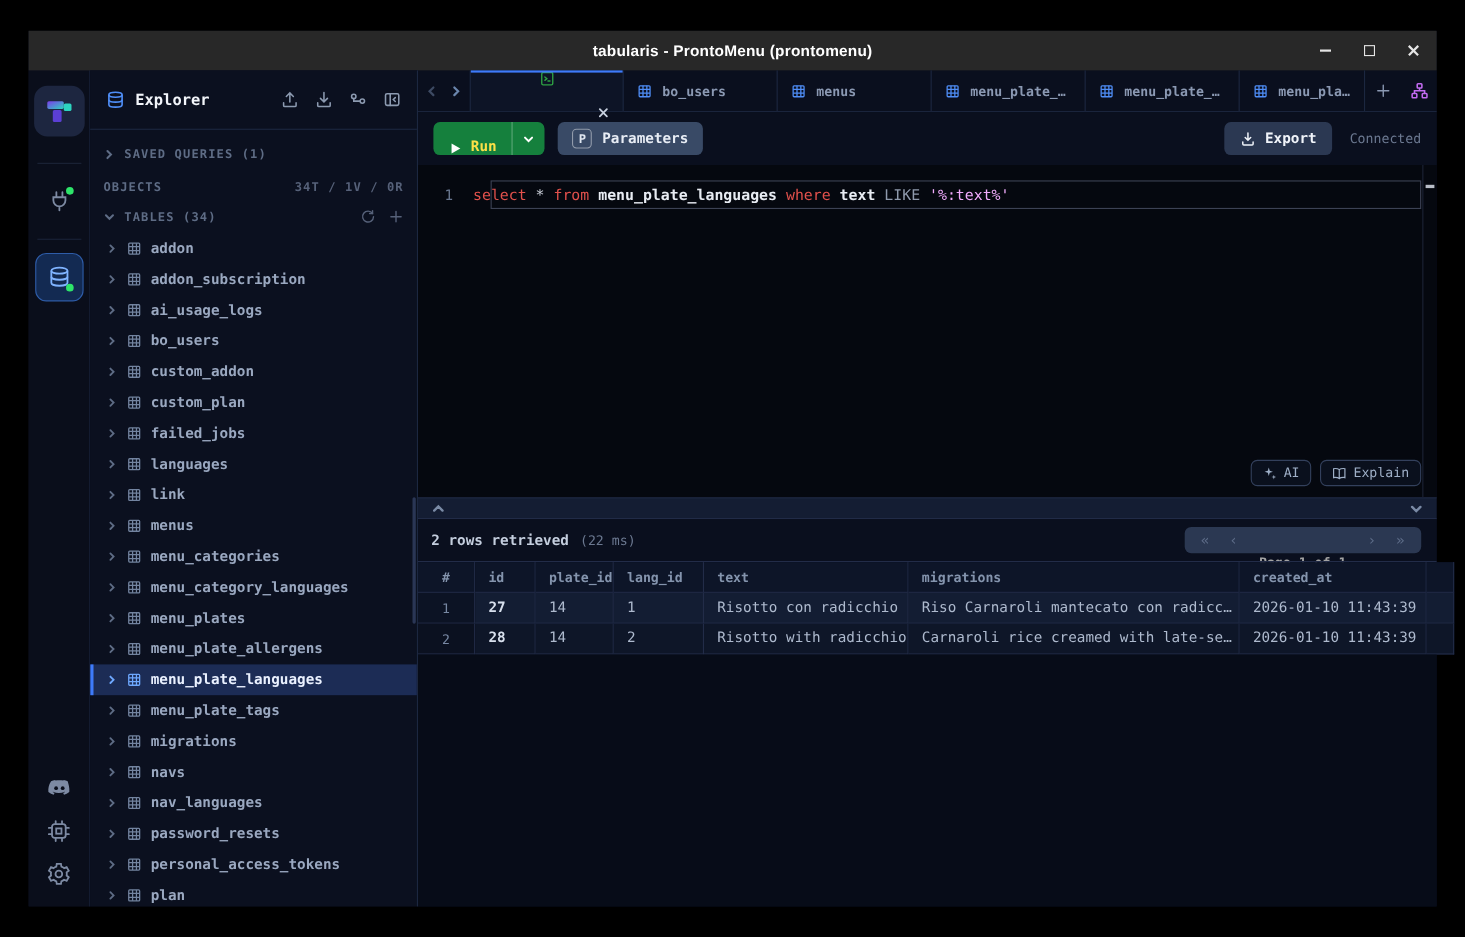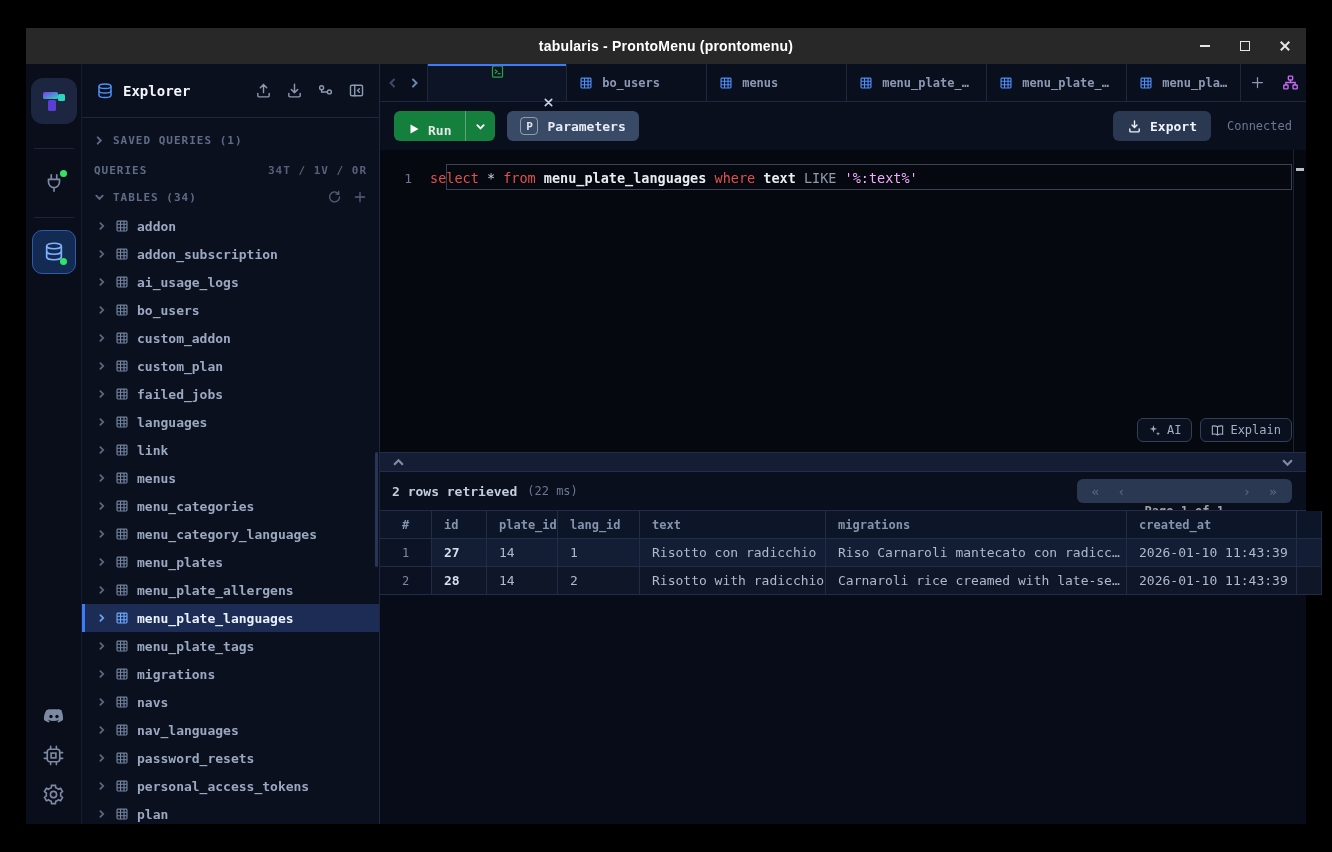--- a/index.html
+++ b/index.html
@@ -76,21 +76,21 @@
   .tab.active { background:#0d1426; color:#fff;flex-direction:column; }
   .tab.active::before { content:""; position:absolute; left:0; right:0; top:0; height:2px; background:#3e7bfa; }
   .tab .close { margin-left:auto; color:#c7d0de; display:flex; }
   .tab-label { overflow:hidden; text-overflow:ellipsis; white-space:nowrap; }
   .tab.small { width:114px; }
   .tab-plus { width:34px; display:flex; align-items:center; justify-content:center; color:#8b99b3; cursor:pointer; }
   .tab-sitemap { width:32px; display:flex; align-items:center; justify-content:center; color:#c26bf0; cursor:pointer; }
 
   .toolbar { height:48px; flex:none; display:flex; align-items:center; padding:0 14px; gap:12px; background:#0a0f1e; }
   .run-btn { display:flex; align-items:stretch; background:#15803d; border-radius:6px; overflow:hidden; cursor:pointer; height:30px; }
-  .run-main { display:flex; align-items:flex-start; gap:8px; padding:12px 14px; color:#e5e5e5; font-weight:bold; font-size:13px; }
+  .run-main { display:flex; align-items:flex-end; gap:8px; padding:0 14px; color:#fde047; font-weight:bold; font-size:13px; }
   .run-caret { display:flex; align-items:center; padding:0 9px; border-left:1px solid rgba(255,255,255,.3); color:#fff; }
   .param-btn { height:30px; display:flex; align-items:center; gap:9px; background:#394a66; border-radius:6px;
     padding:0 13px; color:#e8edf5; font-weight:bold; font-size:13px; cursor:pointer; }
   .p-badge { width:18px; height:18px; border:1px solid rgba(255,255,255,.45); border-radius:4px;
     display:flex; align-items:center; justify-content:center; font-size:11px; color:#dfe6f0; }
   .toolbar .spacer { flex:1; }
   .export-btn { height:30px; display:flex; align-items:center; gap:8px; background:#2b3852; border-radius:6px;
     padding:0 14px; color:#f0f4fa; font-weight:bold; font-size:13px; cursor:pointer; }
   .connected { color:#6b7890; font-size:12px; margin-left:4px; }
 
@@ -250,21 +250,21 @@
       </div>
 
       <div class="sb-row saved">
         <svg class="chev-svg" width="11" height="11" viewBox="0 0 12 12" fill="none" stroke="#5e6c85" stroke-width="2" stroke-linecap="round">
             <path d="M4 2.5 7.5 6 4 9.5"></path>
           </svg>
         <span>SAVED QUERIES (1)</span>
       </div>
 
       <div class="sb-row objects">
-        <span>QUERIES</span>
+        <span>OBJECTS</span>
         <span class="right">34T / 1V / 0R</span>
       </div>
 
       <div class="sb-row tables">
         <svg width="11" height="11" viewBox="0 0 12 12" fill="none" stroke="#5e6c85" stroke-width="2" stroke-linecap="round">
             <path d="M2.5 4 6 7.5 9.5 4"></path>
           </svg>
         <span>TABLES (34)</span>
         <span class="right">
           <span class="tool">

